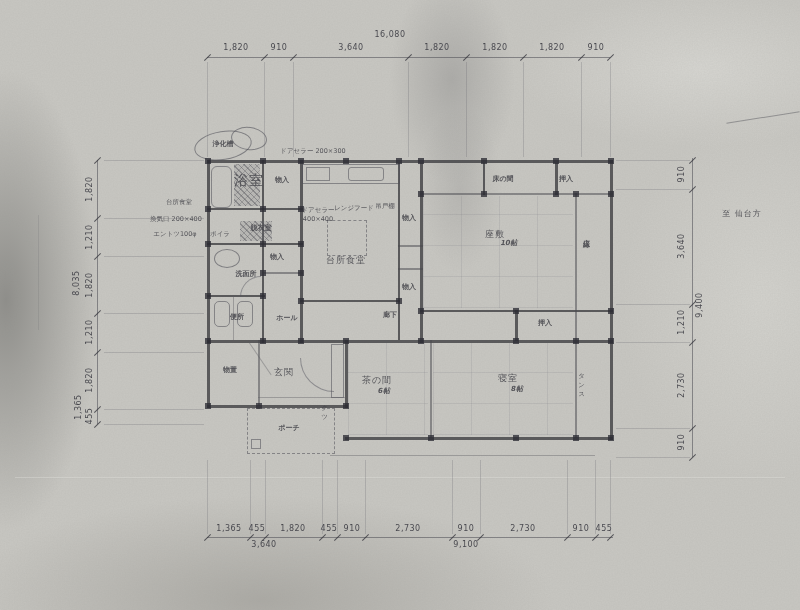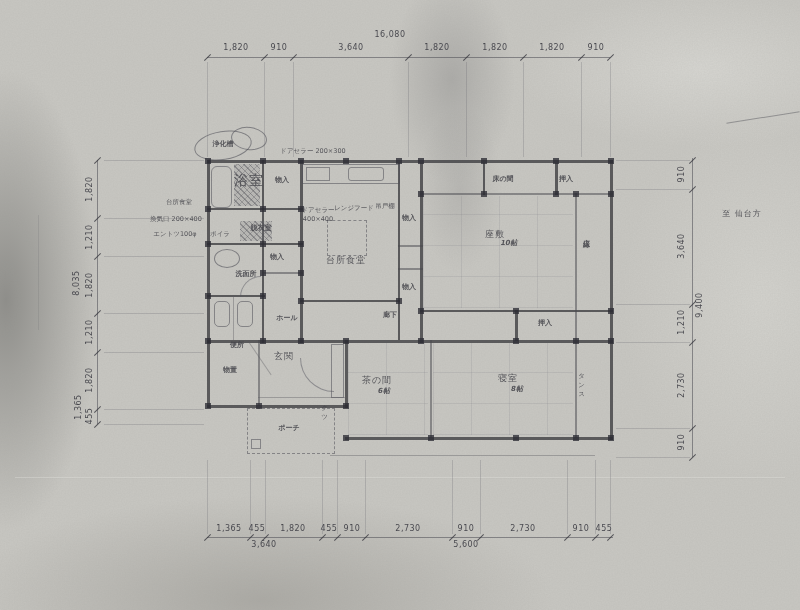--- a/index.html
+++ b/index.html
@@ -81,21 +81,21 @@
     <span class="dim" style="left:257px;top:528px;">455</span>
     <span class="dim" style="left:293px;top:528px;">1,820</span>
     <span class="dim" style="left:329px;top:528px;">455</span>
     <span class="dim" style="left:352px;top:528px;">910</span>
     <span class="dim" style="left:408px;top:528px;">2,730</span>
     <span class="dim" style="left:466px;top:528px;">910</span>
     <span class="dim" style="left:523px;top:528px;">2,730</span>
     <span class="dim" style="left:581px;top:528px;">910</span>
     <span class="dim" style="left:604px;top:528px;">455</span>
     <span class="dim" style="left:264px;top:544px;">3,640</span>
-    <span class="dim" style="left:466px;top:544px;">5,600</span>
+    <span class="dim" style="left:466px;top:544px;">9,100</span>
 
     <span class="dim dimv" style="left:89px;top:189px;">1,820</span>
     <span class="dim dimv" style="left:89px;top:237px;">1,210</span>
     <span class="dim dimv" style="left:89px;top:285px;">1,820</span>
     <span class="dim dimv" style="left:89px;top:332px;">1,210</span>
     <span class="dim dimv" style="left:89px;top:380px;">1,820</span>
     <span class="dim dimv" style="left:89px;top:416px;">455</span>
     <span class="dim dimv" style="left:76px;top:283px;">8,035</span>
     <span class="dim dimv" style="left:78px;top:407px;">1,365</span>
 
@@ -159,33 +159,33 @@
     <div class="arc" style="left:300px;top:358px;width:33px;height:33px;border-left-width:1px;border-bottom-width:1px;border-radius:0 0 0 100%;"></div>
     <div class="arc" style="left:240px;top:276px;width:20px;height:20px;border-left-width:1px;border-top-width:1px;border-radius:100% 0 0 0;"></div>
     <div class="oval" style="left:194px;top:131px;width:56px;height:27px;transform:rotate(-9deg);"></div>
     <div class="oval" style="left:231px;top:127px;width:34px;height:21px;transform:rotate(7deg);"></div>
 
     <span class="lbl" style="left:249px;top:181px;font-size:14px;">浴室</span>
     <span class="lbl sm" style="left:282px;top:180px;">物入</span>
     <span class="lbl sm" style="left:261px;top:219px;margin-top:9px;">脱衣室</span>
     <span class="lbl tiny" style="left:220px;top:234px;">ボイラ</span>
     <span class="lbl sm" style="left:246px;top:274px;">洗面所</span>
-    <span class="lbl sm" style="left:237px;top:317px;margin-top:28px;">便所</span>
+    <span class="lbl sm" style="left:237px;top:317px;">便所</span>
     <span class="lbl sm" style="left:277px;top:257px;">物入</span>
     <span class="lbl sm" style="left:287px;top:318px;">ホール</span>
     <span class="lbl" style="left:346px;top:260px;">台所食堂</span>
     <span class="lbl sm" style="left:503px;top:179px;">床の間</span>
     <span class="lbl sm" style="left:566px;top:179px;">押入</span>
     <span class="lbl" style="left:495px;top:234px;">座敷</span>
     <span class="lbl sm" style="left:509px;top:243px;font-style:italic;">10帖</span>
     <span class="lbl sm vert" style="left:586px;top:235px;">広縁</span>
     <span class="lbl sm" style="left:545px;top:323px;">押入</span>
     <span class="lbl sm" style="left:390px;top:315px;">廊下</span>
     <span class="lbl sm" style="left:230px;top:370px;">物置</span>
-    <span class="lbl" style="left:284px;top:356px;">玄関</span>
+    <span class="lbl" style="left:284px;top:372px;">玄関</span>
     <span class="lbl sm" style="left:289px;top:428px;">ポーチ</span>
     <span class="lbl" style="left:377px;top:380px;">茶の間</span>
     <span class="lbl sm" style="left:384px;top:391px;font-style:italic;">6帖</span>
     <span class="lbl" style="left:508px;top:378px;">寝室</span>
     <span class="lbl sm" style="left:517px;top:389px;font-style:italic;">8帖</span>
     <span class="lbl sm" style="left:409px;top:218px;">物入</span>
     <span class="lbl sm" style="left:409px;top:287px;">物入</span>
     <span class="lbl tiny vert" style="left:324px;top:410px;">クツ</span>
     <span class="lbl tiny vert" style="left:581px;top:382px;">タンス</span>
 

